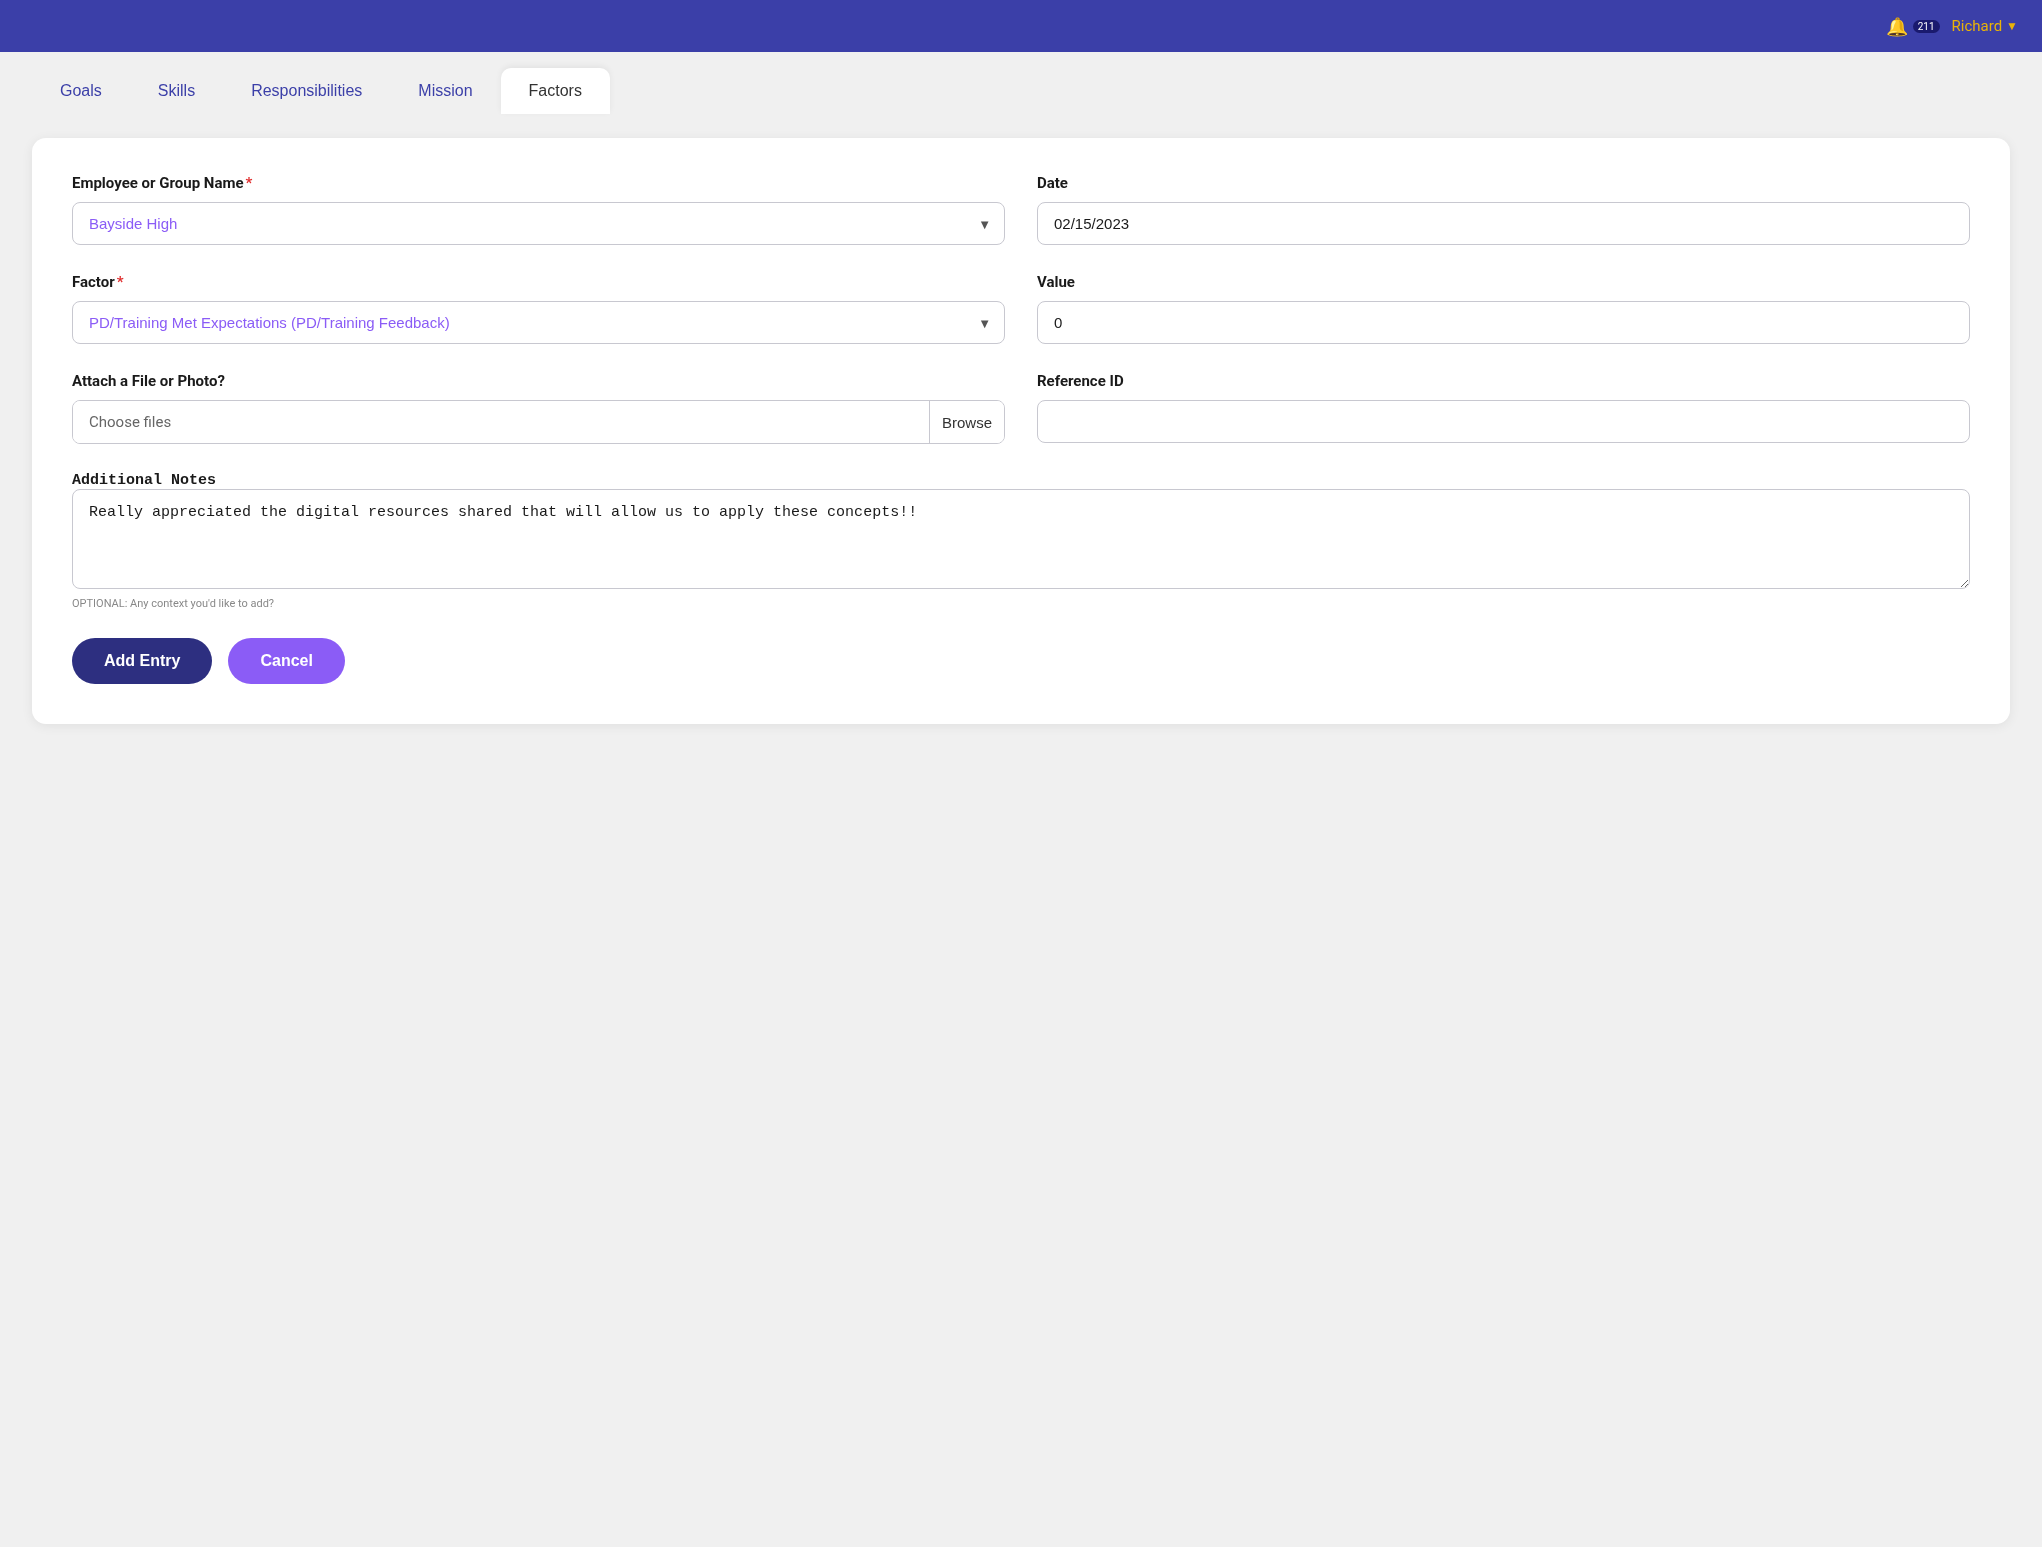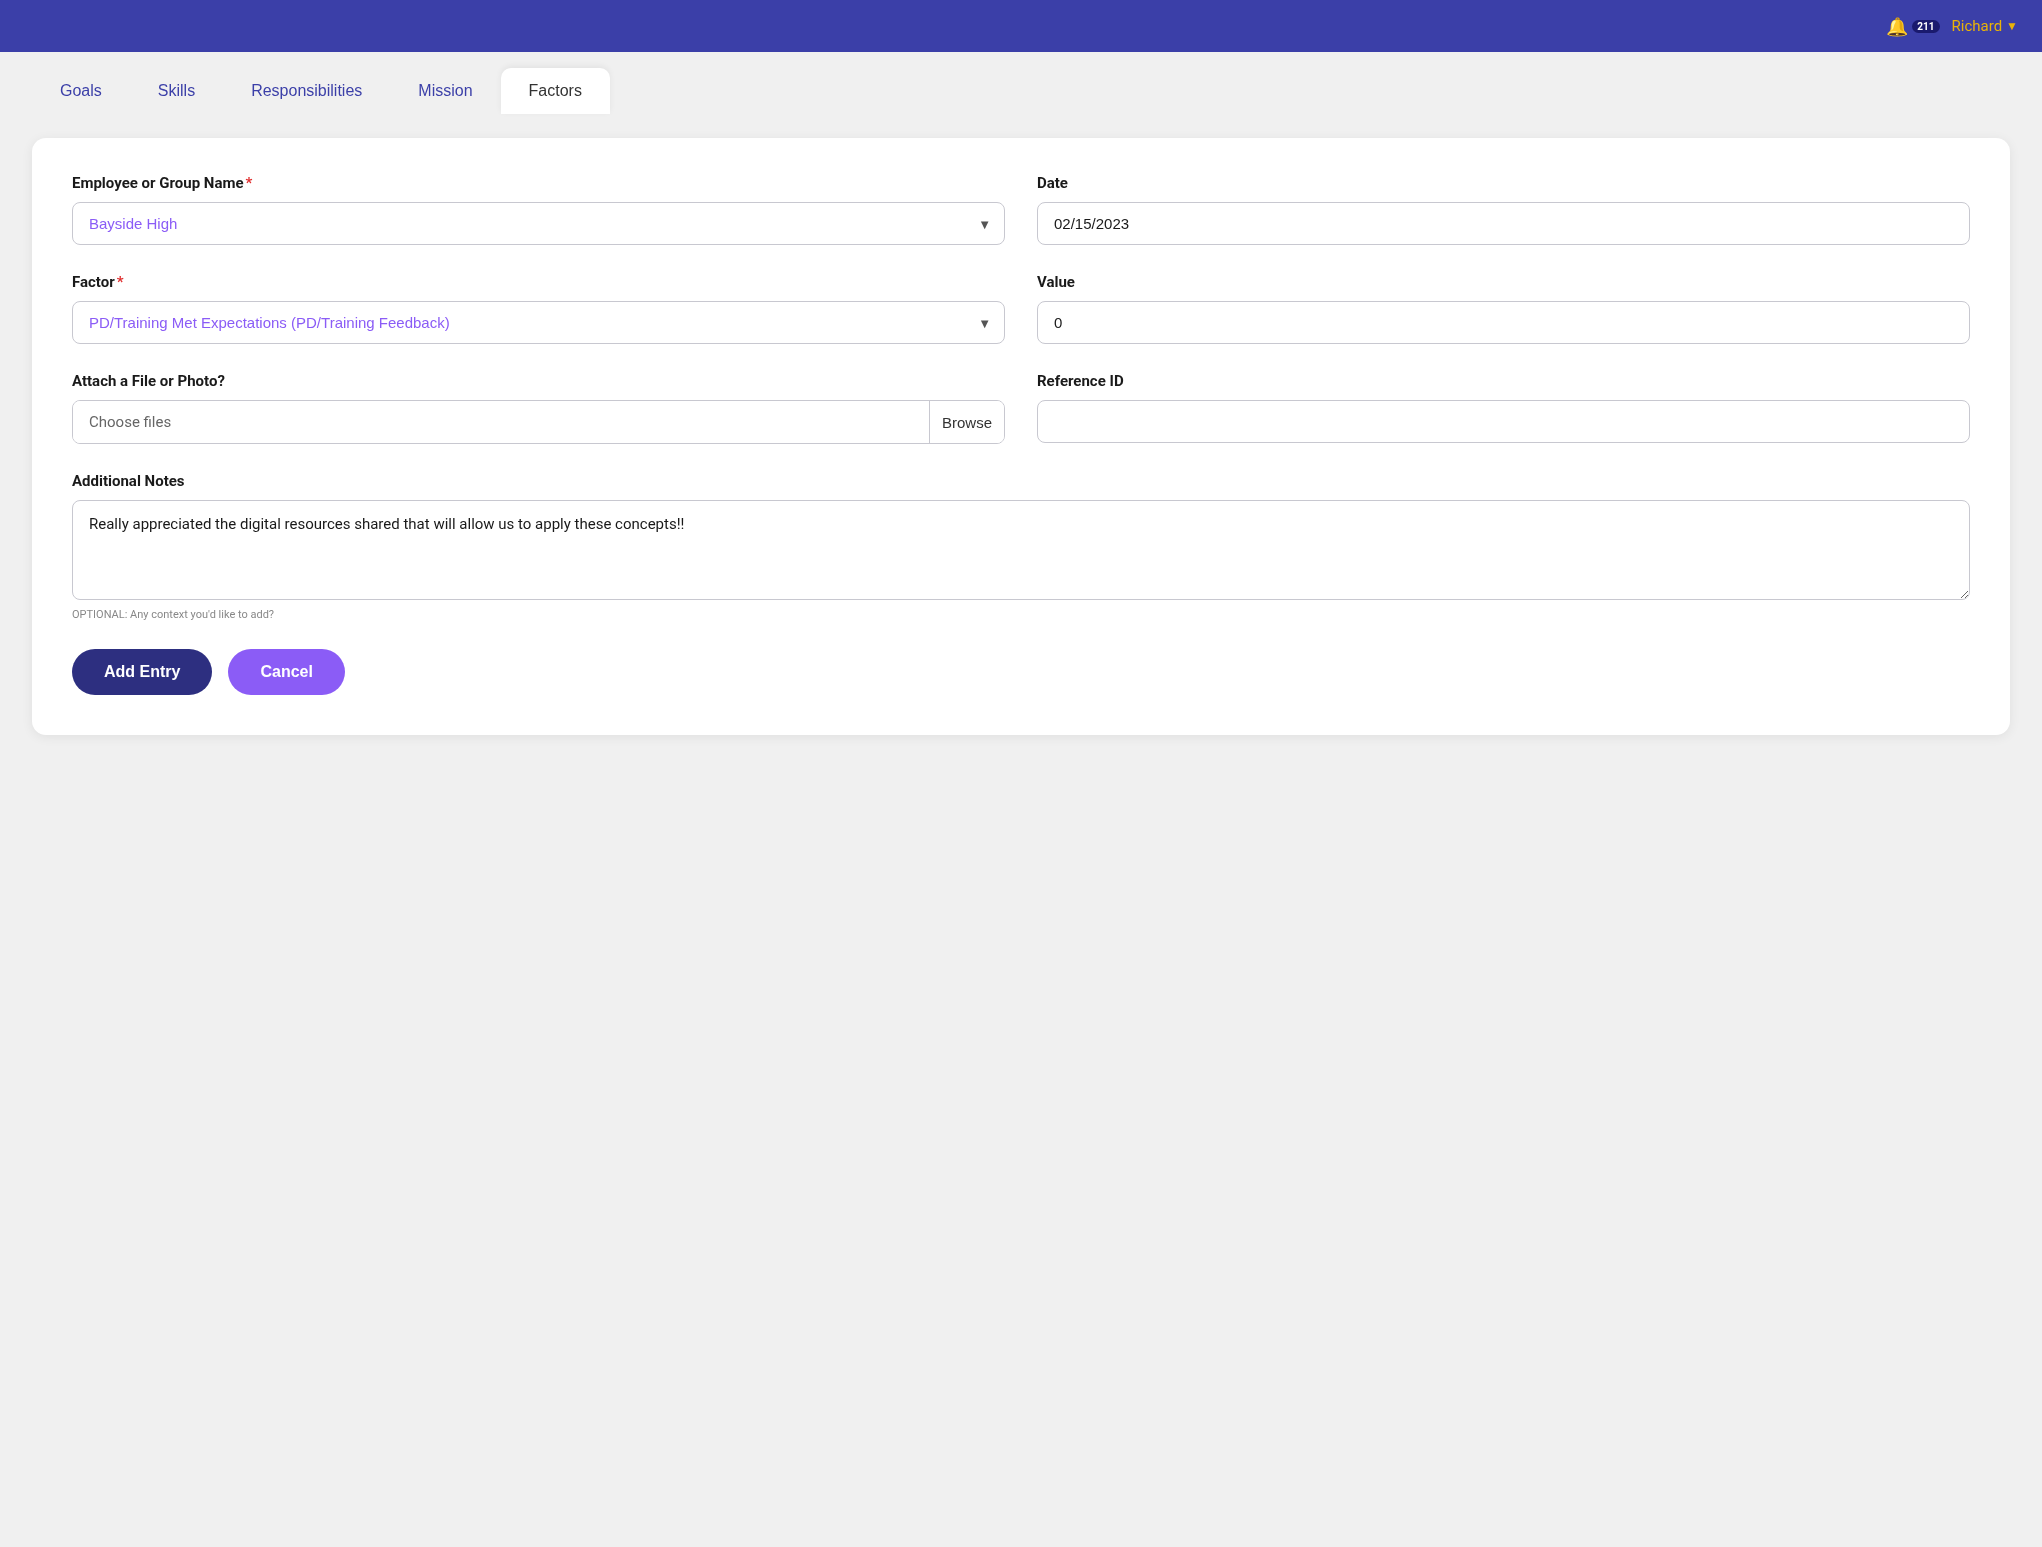--- a/index.html
+++ b/index.html
@@ -26,21 +26,21 @@
       font-size: 18px;
       position: relative;
       display: flex;
       align-items: center;
     }
 
     .topbar-badge {
       background: #1a1a6e;
       color: white;
       font-size: 10px;
-      font-weight: bold;
+      font-weight: normal;
       border-radius: 10px;
       padding: 1px 5px;
       margin-left: 4px;
     }
 
     .topbar-user {
       color: #eab308;
       font-size: 15px;
       display: flex;
       align-items: center;
@@ -231,22 +231,22 @@
       padding: 6px 32px;
       font-size: 16px;
       font-weight: 600;
       cursor: pointer;
     }
 
     
     .form-group-full {
       display: flex;
       flex-direction: column;
-      gap: 10px;
       margin-bottom: 8px;
+      font-family: Liberation Mono, monospace;
     }
 
     
     .notes-section {
       margin-bottom: 4px;
     }
   </style>
 </head>
 <body>
 

